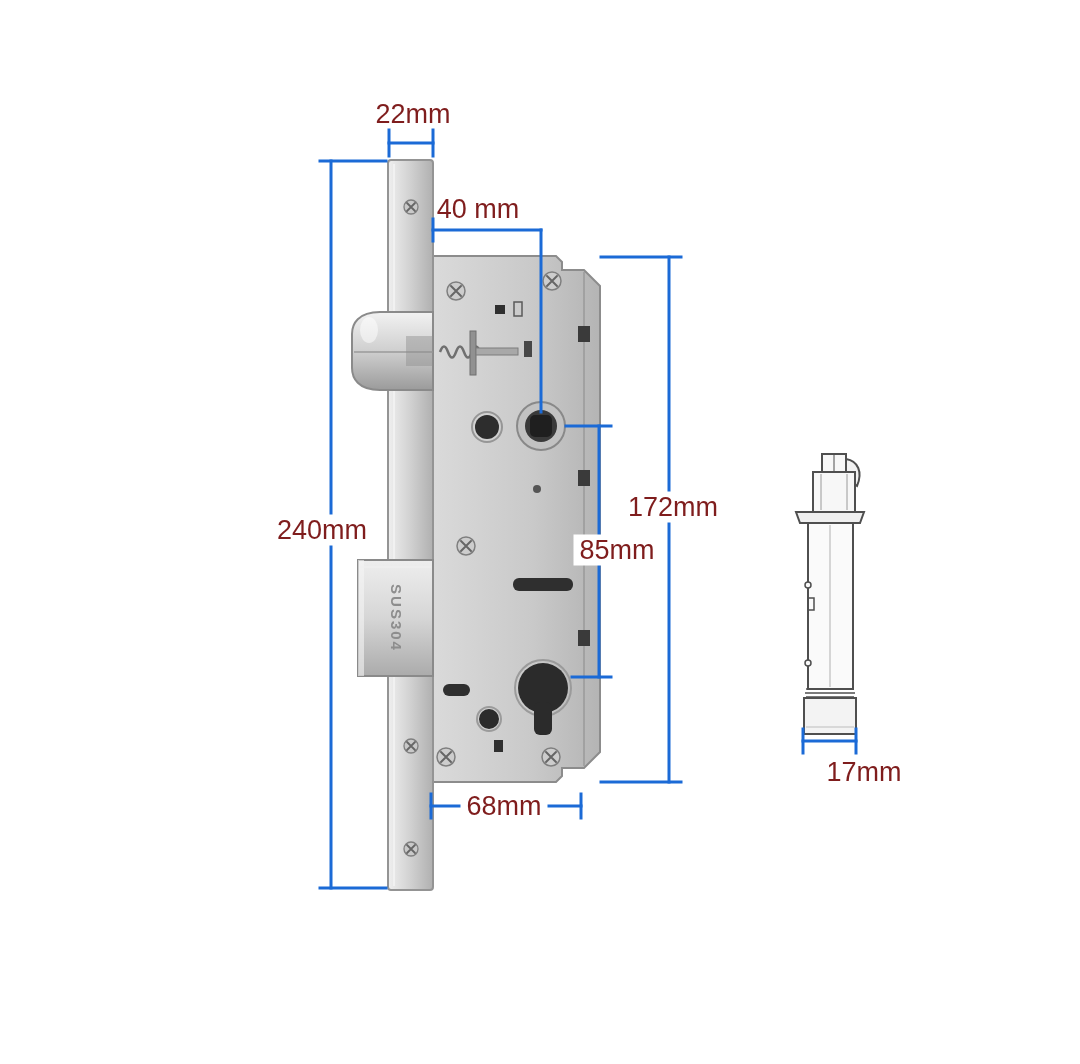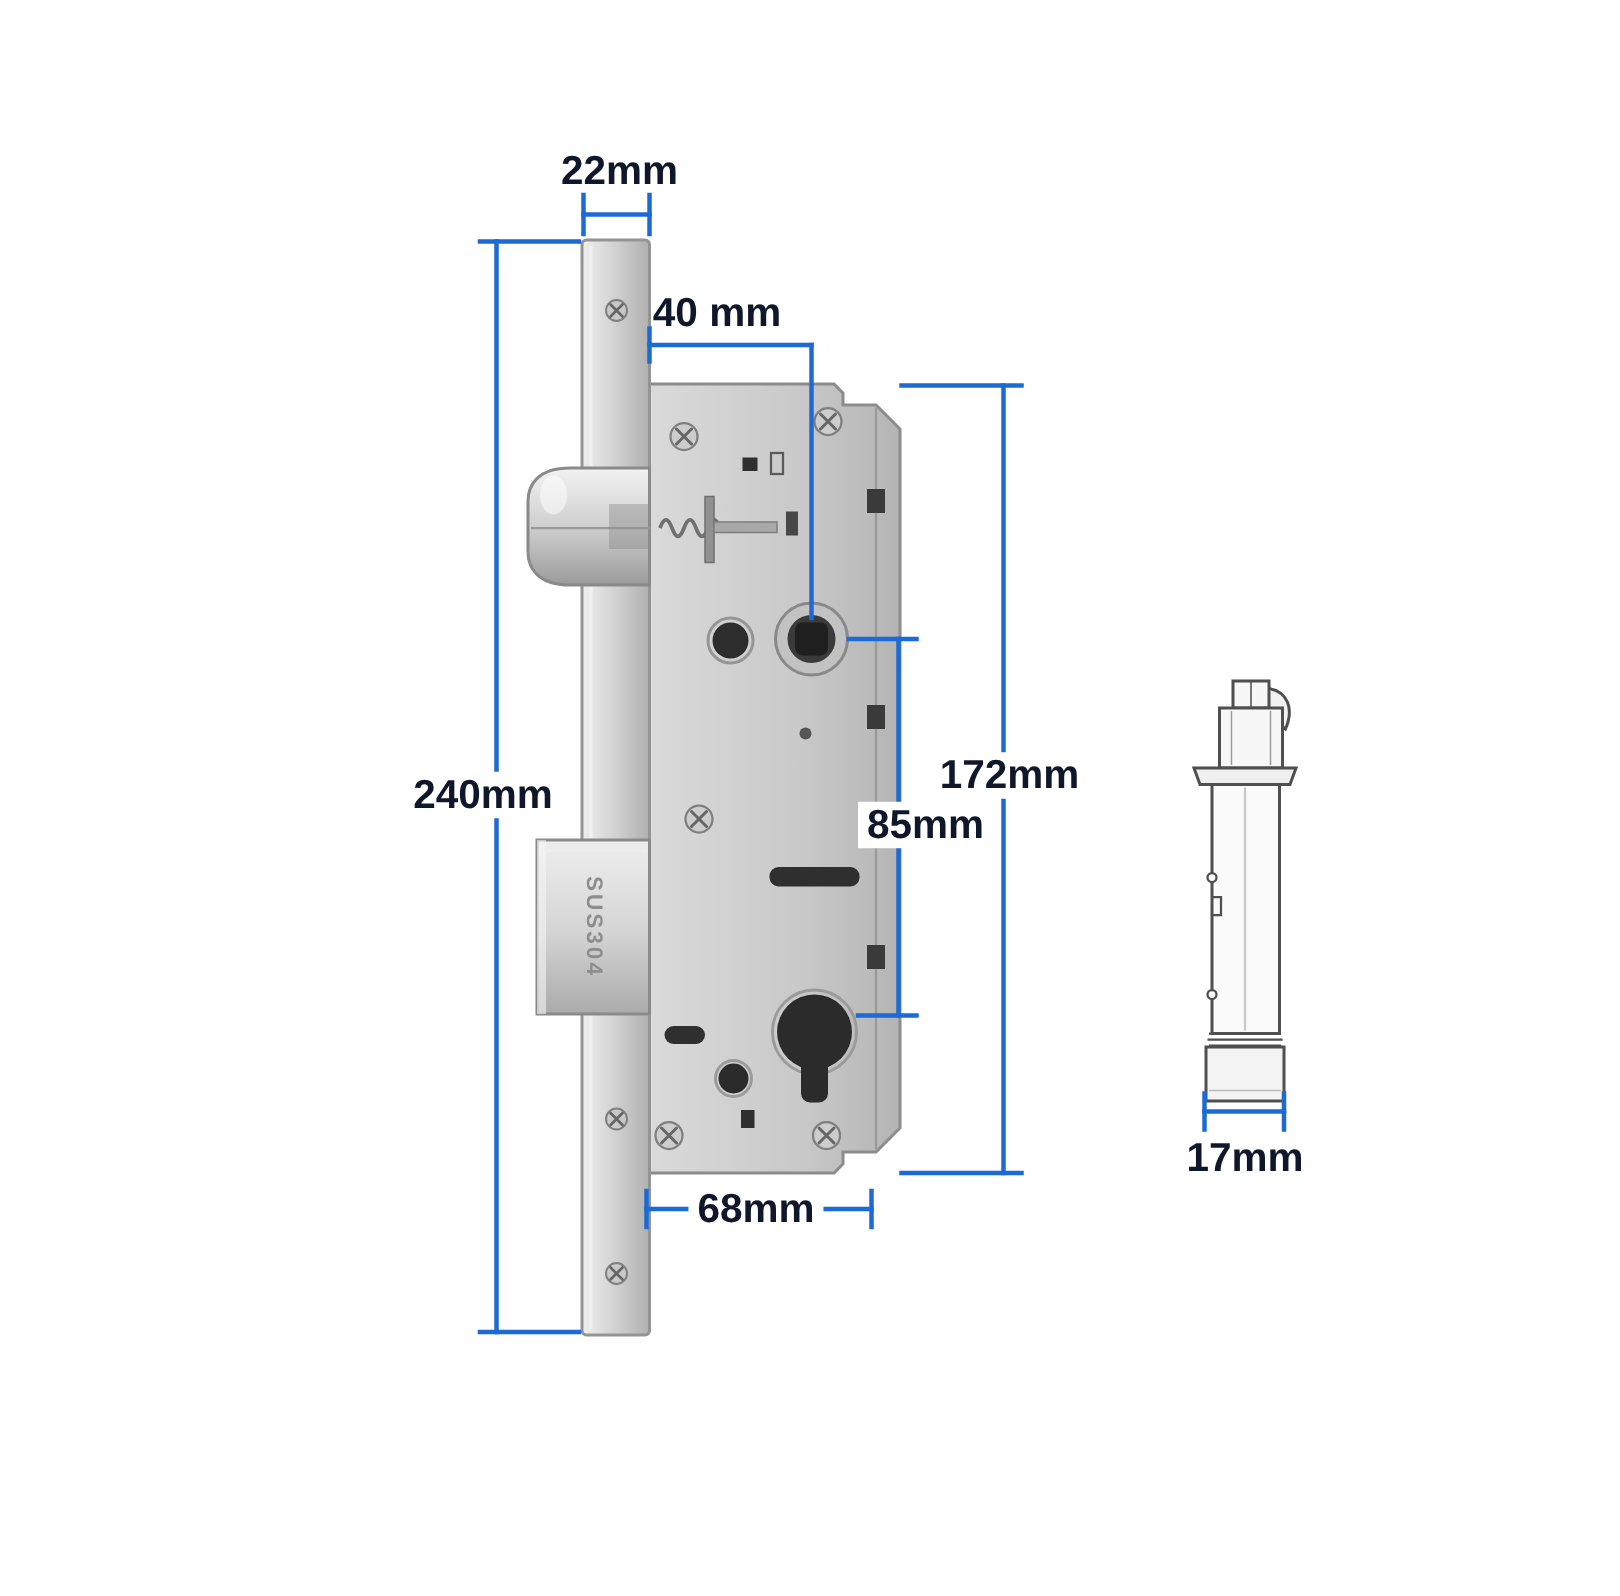--- a/index.html
+++ b/index.html
@@ -1,20 +1,20 @@
 <!DOCTYPE html>
 <html><head>
 <meta charset="utf-8">
 <style>
   html,body{margin:0;padding:0;background:#ffffff;}
   .stage{position:relative;width:1080px;height:1064px;background:#ffffff;overflow:hidden;
          font-family:"Liberation Sans",sans-serif;}
   .stage svg{position:absolute;left:0;top:0;}
   .dim-label{position:absolute;transform:translate(-50%,-50%);
-             font-weight:bold;font-size:27px;color:#0f172a;white-space:nowrap;
+             font-weight:normal;font-size:27px;color:#7f1d1d;white-space:nowrap;
              font-family:"Liberation Sans",sans-serif;line-height:1;}
   .bg-white{background:#ffffff;padding:2px 6px;}
   .material-label{position:absolute;transform:translate(-50%,-50%) rotate(90deg);
              font-weight:bold;font-size:15px;color:#8d8d8d;letter-spacing:2px;
              font-family:"Liberation Sans",sans-serif;white-space:nowrap;}
 </style>
 </head>
 <body>
 
 <div class="stage">
@@ -191,23 +191,23 @@
       </g>
     </g>
   </svg>
 
   <div class="dim-label" style="left:413px;top:114px;">22mm</div>
 
   <div class="dim-label" style="left:478px;top:209px;">40 mm</div>
 
   <div class="dim-label bg-white" style="left:322px;top:530px;">240mm</div>
 
-  <div class="dim-label bg-white" style="left:673px;top:507px;margin-top:10px;">172mm</div>
+  <div class="dim-label bg-white" style="left:673px;top:507px;">172mm</div>
 
   <div class="dim-label bg-white" style="left:617px;top:550px;text-align:center;">85mm</div>
 
   <div class="dim-label bg-white" style="left:504px;top:806px;">68mm</div>
 
-  <div class="dim-label" style="left:830px;top:772px;">17mm</div>
+  <div class="dim-label" style="left:864px;top:772px;">17mm</div>
 
   <div class="material-label" style="left:396px;top:618px;">SUS304</div>
 
 </div>
 
 </body></html>

